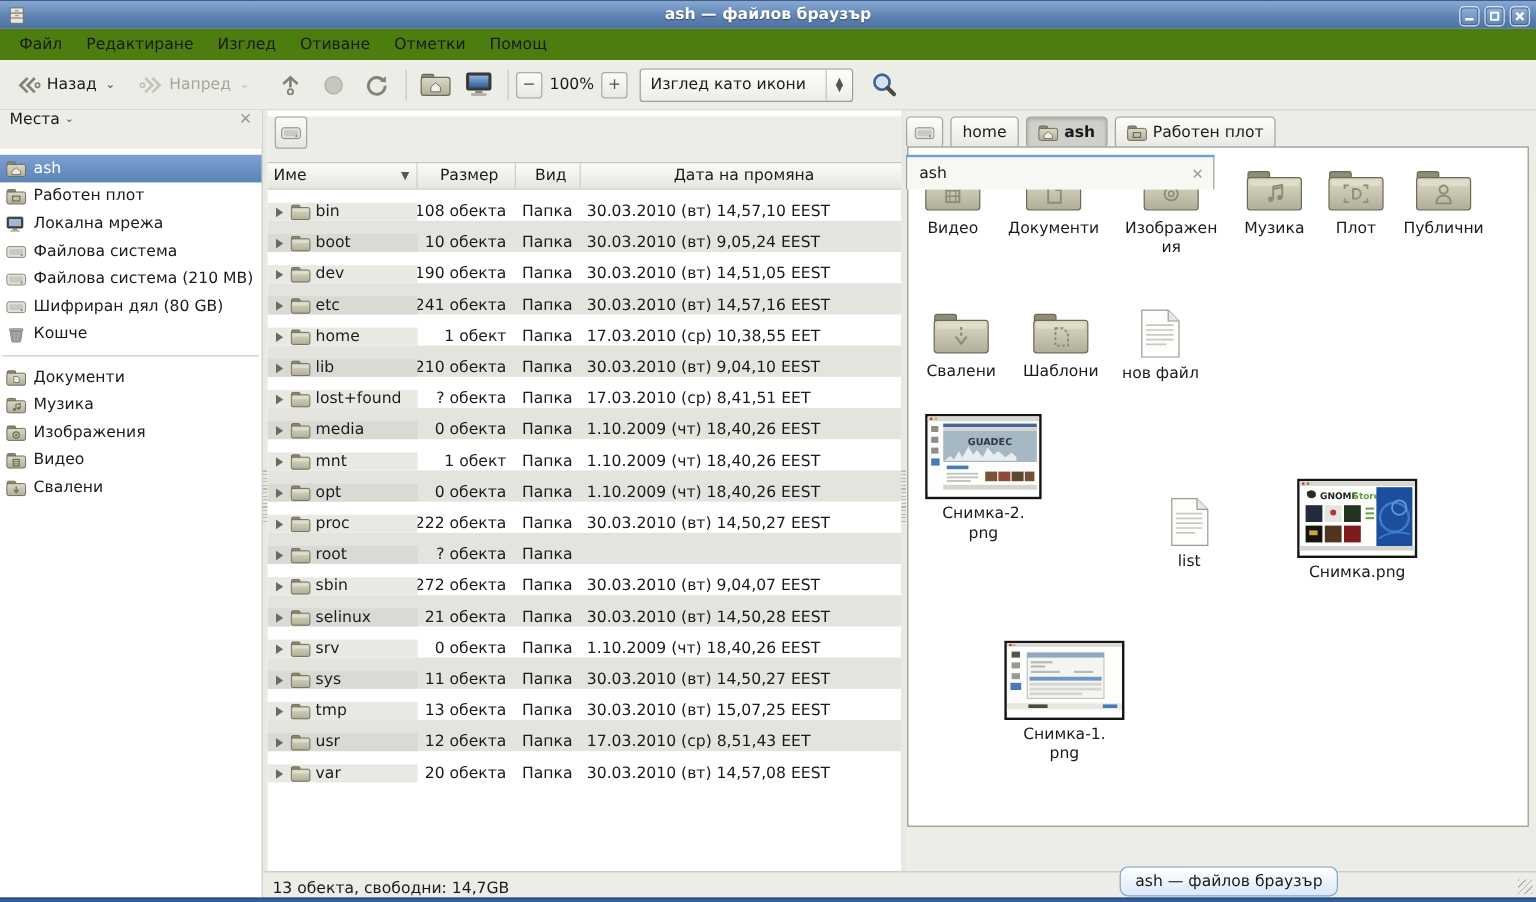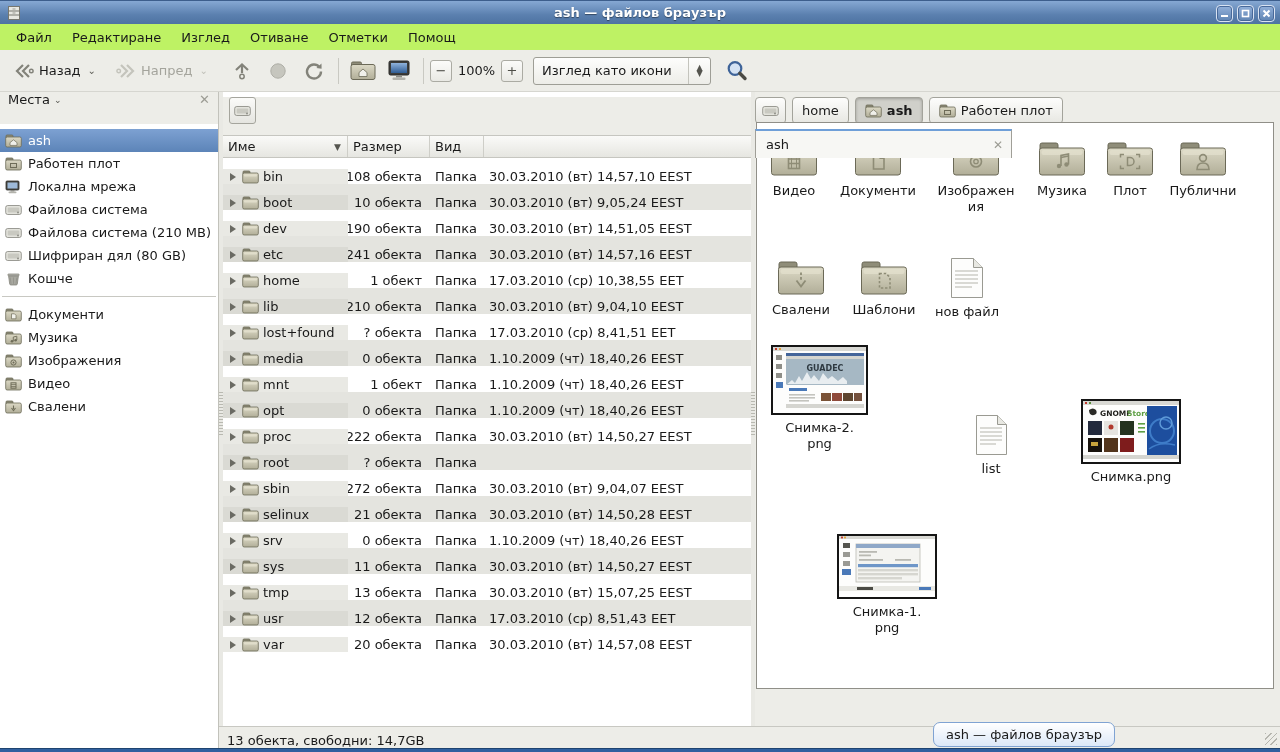--- a/index.html
+++ b/index.html
@@ -17,21 +17,21 @@
     text-shadow:0 1px 1px rgba(0,0,0,.45); }
   .winbtns { position:absolute; right:5px; top:4px; display:flex; gap:4px; }
   .winbtn { width:17px; height:17px; border-radius:4px;
     background:linear-gradient(#93B1DA,#5F84B3);
     border:1px solid #D9E3F2; box-shadow:inset 0 0 0 1px #48699A;
     display:flex; align-items:center; justify-content:center; }
   .winbtn svg { display:block; }
 
   
   .menubar { position:absolute; left:0; top:24px; width:1280px; height:26px;
-    background:#bef264; display:flex; align-items:center; padding-left:6px; }
+    background:#4d7c0f; display:flex; align-items:center; padding-left:6px; }
   .menuitem { padding:4px 10px; }
 
   
   .toolbar { position:absolute; left:0; top:50px; width:1280px; height:42px;
     background:#EDEDE8; border-bottom:1px solid #D6D6D0;
     display:flex; align-items:center; padding-left:8px; }
   .tbtn { display:flex; align-items:center; gap:5px; padding:5px 6px; border-radius:3px; }
   .tbtn .lbl { white-space:nowrap; }
   .tbtn.disabled .lbl { color:#A4A49C; }
   .chev { font-size:10px; color:#5E5E57; margin-left:2px; }
@@ -65,21 +65,21 @@
   .vsplit .grip { position:absolute; left:0; top:300px; width:4px; height:44px;
     background:repeating-linear-gradient(#B9B9B1 0 1px, transparent 1px 3px); }
 
   
   .treepane { position:absolute; left:223px; top:92px; width:528px; height:634px; background:#fff; }
   .treetop { height:38px; background:#EDEDE8; }
   .rootbtn { width:27px; height:27px; margin:5px 0 0 6px; border:1px solid #A5A59D; border-radius:3px;
     background:linear-gradient(#FBFBF9,#E5E5E0); display:flex; align-items:center; justify-content:center; }
   .thead { display:flex; height:23px; border-top:1px solid #C6C6C0; border-bottom:1px solid #C6C6C0;
     background:linear-gradient(#FAFAF8,#E6E6E1); }
-  .th { display:flex; align-items:center; padding-left:5px; border-right:1px solid #CECEC8; }
+  .th { display:flex; align-items:center; padding-left:5px; border-right:1px solid #CECEC8;justify-content:center; }
   .th .sort { margin-left:auto; margin-right:6px; font-size:9px; color:#55554F; }
   .c-name { width:125px; } .c-size { width:82px; } .c-type { width:54px; } .c-date { flex:1; border-right:none; }
   .trow { display:flex; height:26px; align-items:flex-end; }
   .trow:nth-child(even) { background:#E4E4DF; }
   .tc { display:flex; align-items:center; white-space:nowrap; overflow:hidden; }
   .tc.name { width:125px; padding-left:4px; gap:4px; background:#E9E9E4; }
   .trow:nth-child(even) .tc.name { background:#DADAD4; }
   .tc.size { width:82px; justify-content:flex-end; padding-right:8px; }
   .tc.type { width:54px; padding-left:5px; }
   .tc.date { flex:1; padding-left:5px; }
@@ -375,20 +375,23 @@
     <div class="thead">
       <span class="th c-name">
         <span>Име</span>
         <span class="sort">▼</span>
       </span>
       <span class="th c-size">
           <span>Размер</span>
         </span>
       <span class="th c-type">
           <span>Вид</span>
+        </span>
+      <span class="th c-date">
+          <span>Дата на промяна</span>
         </span>
     </div>
     <div class="tree-rows">
 
     <div class="trow">
         <span class="tc name">
           <span class="expander"></span>
           <svg width="17" height="14">
               <rect x="1" y="1" width="7" height="4" rx="1" fill="#8F8D79" stroke="#6B6957" stroke-width=".8"></rect>
               <rect x="0.7" y="3" width="15.6" height="10" rx="1.5" fill="url(#fg)" stroke="#6B6957" stroke-width=".8"></rect>

